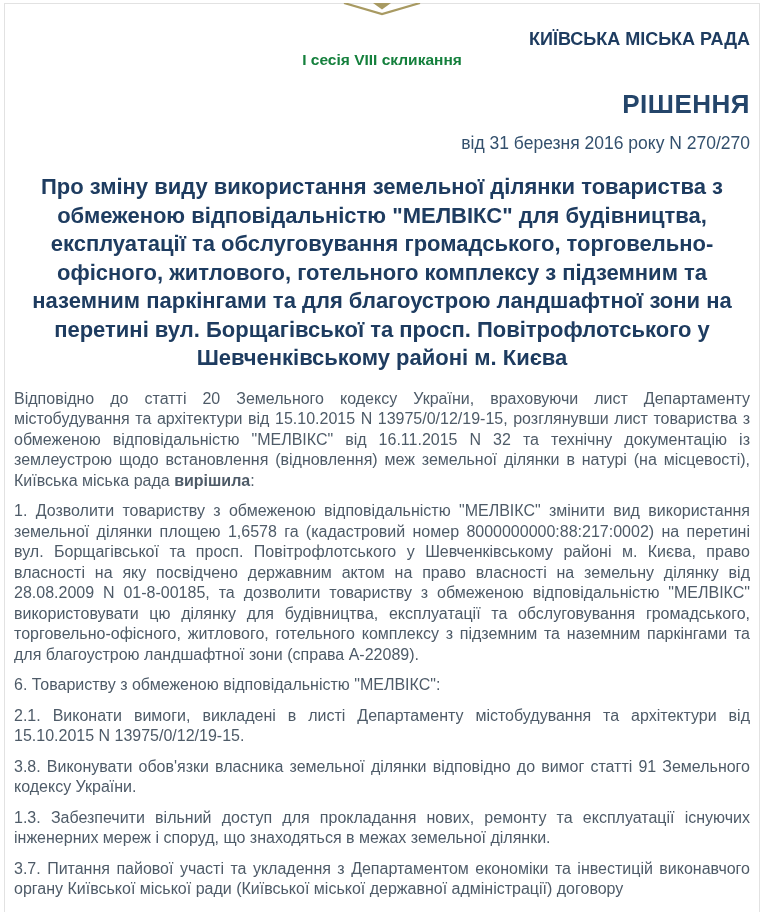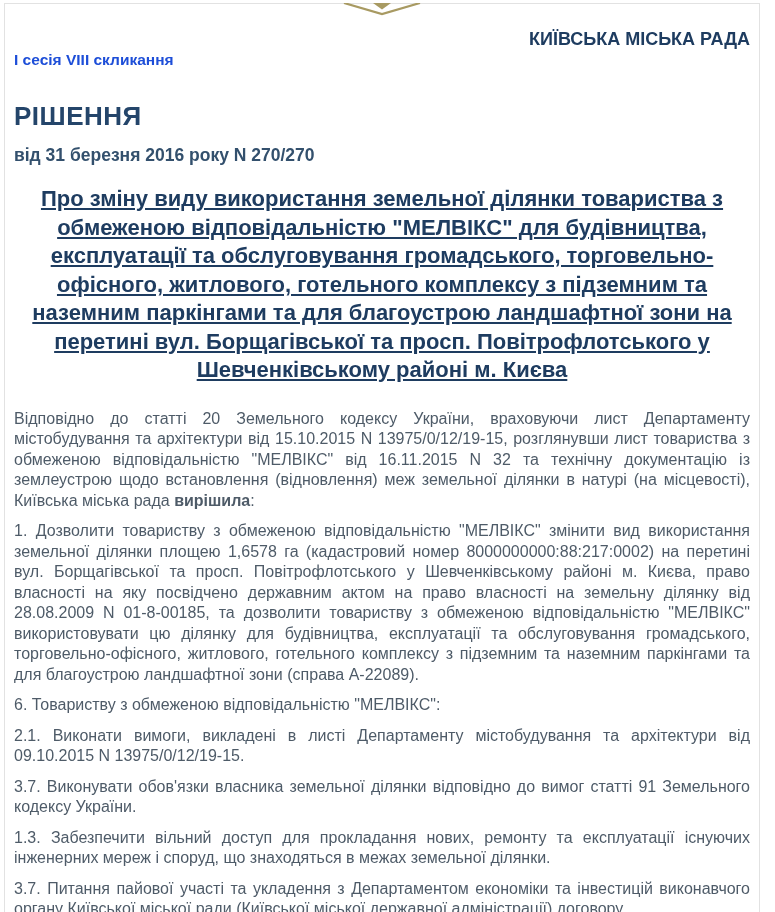--- a/index.html
+++ b/index.html
@@ -25,55 +25,54 @@
     overflow: hidden;
   }
   .org-name {
     text-align: right;
     color: #1e3c60;
     font-weight: bold;
     font-size: 18px;
     line-height: 21px;
   }
   .session-line {
-    text-align: left;
-    color: #1d4ed8;
+    text-align: center;
+    color: #15803d;
     font-weight: bold;
     font-size: 15.5px;
     line-height: 19px;
   }
   .doc-type {
-    text-align: left;
+    text-align: right;
     color: #24456a;
     font-weight: bold;
     font-size: 26px;
     line-height: 30px;
-    margin-top: 32px;
+    margin-top: 20px;
     letter-spacing: 0.5px;
   }
   .date-line {
-    text-align: left;
+    text-align: right;
     color: #33506d;
-    font-weight: bold;
+    font-weight: normal;
     font-size: 17.5px;
     line-height: 20px;
     margin-top: 14px;
   }
   .doc-title {
     text-align: center;
     color: #1e3c60;
     font-weight: bold;
     font-size: 22px;
     line-height: 28.5px;
     margin-top: 20px;
     padding: 0 2px;
-    text-decoration: underline;
   }
   .body-text {
-    margin-top: 24px;
+    margin-top: 16px;
   }
   .body-text p {
     text-align: justify;
     color: #4e5b68;
     font-size: 16px;
     line-height: 20.5px;
     margin-bottom: 10px;
   }
   .body-text p b { font-weight: bold; }
 </style>
@@ -95,19 +94,19 @@
   <div class="doc-type">РІШЕННЯ</div>
 
   <div class="date-line">від 31 березня 2016 року N 270/270</div>
 
   <div class="doc-title">Про зміну виду використання земельної ділянки товариства з обмеженою відповідальністю "МЕЛВІКС" для будівництва, експлуатації та обслуговування громадського, торговельно-офісного, житлового, готельного комплексу з підземним та наземним паркінгами та для благоустрою ландшафтної зони на перетині вул. Борщагівської та просп. Повітрофлотського у Шевченківському районі м. Києва</div>
 
   <div class="body-text">
     <p><span>Відповідно до статті 20 Земельного кодексу України, враховуючи лист Департаменту містобудування та архітектури від 15.10.2015 N 13975/0/12/19-15, розглянувши лист товариства з обмеженою відповідальністю "МЕЛВІКС" від 16.11.2015 N 32 та технічну документацію із землеустрою щодо встановлення (відновлення) меж земельної ділянки в натурі (на місцевості), Київська міська рада </span><b>вирішила</b><span>:</span></p>
     <p>1. Дозволити товариству з обмеженою відповідальністю "МЕЛВІКС" змінити вид використання земельної ділянки площею 1,6578 га (кадастровий номер 8000000000:88:217:0002) на перетині вул. Борщагівської та просп. Повітрофлотського у Шевченківському районі м. Києва, право власності на яку посвідчено державним актом на право власності на земельну ділянку від 28.08.2009 N 01-8-00185, та дозволити товариству з обмеженою відповідальністю "МЕЛВІКС" використовувати цю ділянку для будівництва, експлуатації та обслуговування громадського, торговельно-офісного, житлового, готельного комплексу з підземним та наземним паркінгами та для благоустрою ландшафтної зони (справа А-22089).</p>
     <p>6. Товариству з обмеженою відповідальністю "МЕЛВІКС":</p>
-    <p>2.1. Виконати вимоги, викладені в листі Департаменту містобудування та архітектури від 09.10.2015 N 13975/0/12/19-15.</p>
-    <p>3.7. Виконувати обов'язки власника земельної ділянки відповідно до вимог статті 91 Земельного кодексу України.</p>
+    <p>2.1. Виконати вимоги, викладені в листі Департаменту містобудування та архітектури від 15.10.2015 N 13975/0/12/19-15.</p>
+    <p>3.8. Виконувати обов'язки власника земельної ділянки відповідно до вимог статті 91 Земельного кодексу України.</p>
     <p>1.3. Забезпечити вільний доступ для прокладання нових, ремонту та експлуатації існуючих інженерних мереж і споруд, що знаходяться в межах земельної ділянки.</p>
     <p>3.7. Питання пайової участі та укладення з Департаментом економіки та інвестицій виконавчого органу Київської міської ради (Київської міської державної адміністрації) договору</p>
   </div>
 
 </div>
 
 </body></html>

